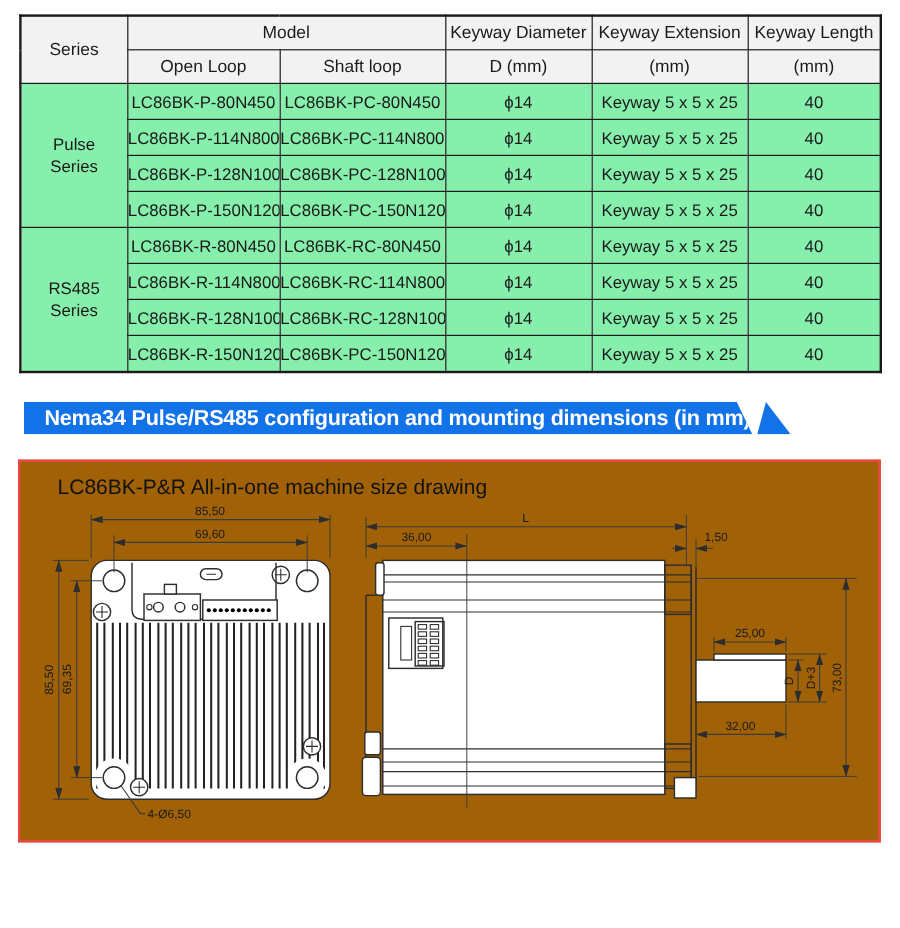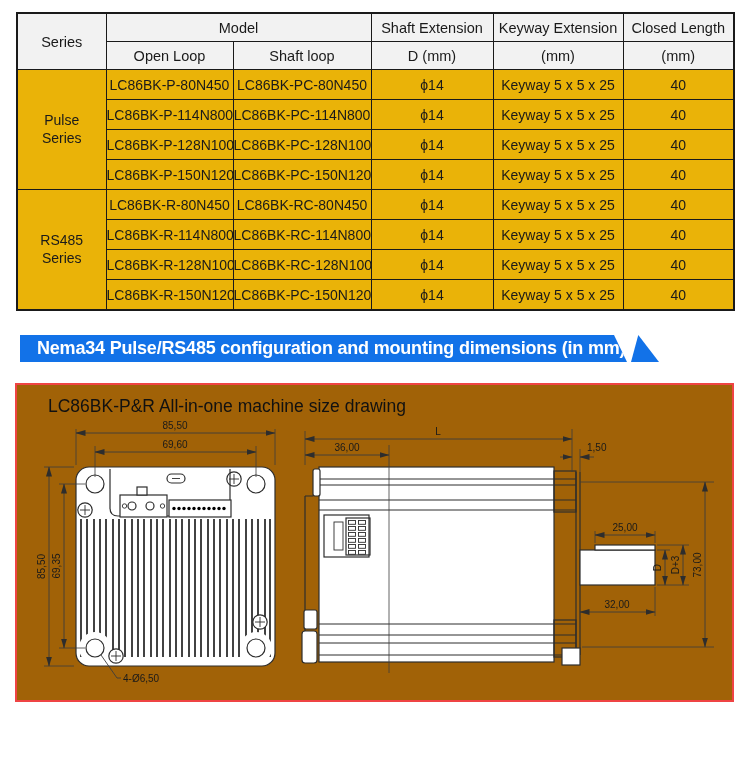--- a/index.html
+++ b/index.html
@@ -3,21 +3,21 @@
 <meta charset="utf-8">
 <style>
   html,body{margin:0;padding:0;background:#fff;}
   .page{position:relative;width:750px;height:773px;background:#fff;overflow:hidden;
         font-family:"Liberation Sans",sans-serif;color:#1a1a1a;}
 
   
   table.spec{position:absolute;left:16px;top:12px;width:717px;border-collapse:collapse;
              table-layout:fixed;border:2px solid #1a1a1a;}
   table.spec th,table.spec td{border:1px solid #1a1a1a;text-align:center;vertical-align:middle;
-             padding:0;font-weight:normal;font-size:14px;color:#1a1a1a;background:#eab308;
+             padding:0;font-weight:normal;font-size:14px;color:#1a1a1a;background:#86efac;
              white-space:nowrap;overflow:hidden;}
   table.spec thead th{background:#f2f2f2;font-size:14.5px;}
   table.spec thead tr th{height:27px;}
   table.spec tbody td{height:29px;}
   td.model{font-size:13.2px;}
   td.series-cell{font-size:14.5px;line-height:1.25;}
 
   
   .banner-main{position:absolute;left:20px;top:335px;width:607px;height:27px;background:#1272e8;
        clip-path:polygon(0 0,calc(100% - 13px) 0,100% 100%,0 100%);
@@ -51,23 +51,23 @@
         <col style="width:127px">
         <col style="width:138px">
       <col style="width:122px">
         <col style="width:130px">
         <col style="width:111px">
     </colgroup>
     <thead>
       <tr>
         <th rowspan="2">Series</th>
         <th colspan="2">Model</th>
-        <th>Shaft Extension</th>
+        <th>Keyway Diameter</th>
         <th>Keyway Extension</th>
-        <th>Closed Length</th>
+        <th>Keyway Length</th>
       </tr>
       <tr>
         <th>Open Loop</th>
         <th>Shaft loop</th>
         <th>D (mm)</th>
         <th>(mm)</th>
         <th>(mm)</th>
       </tr>
     </thead>
     <tbody>

